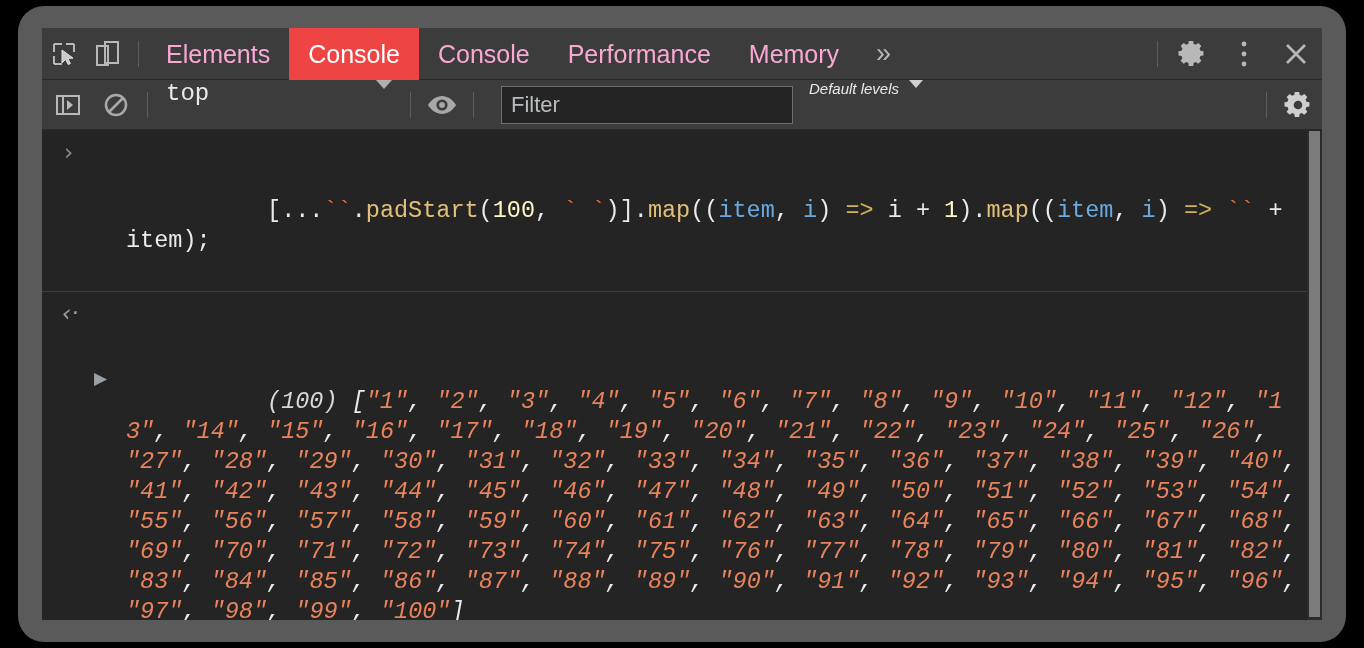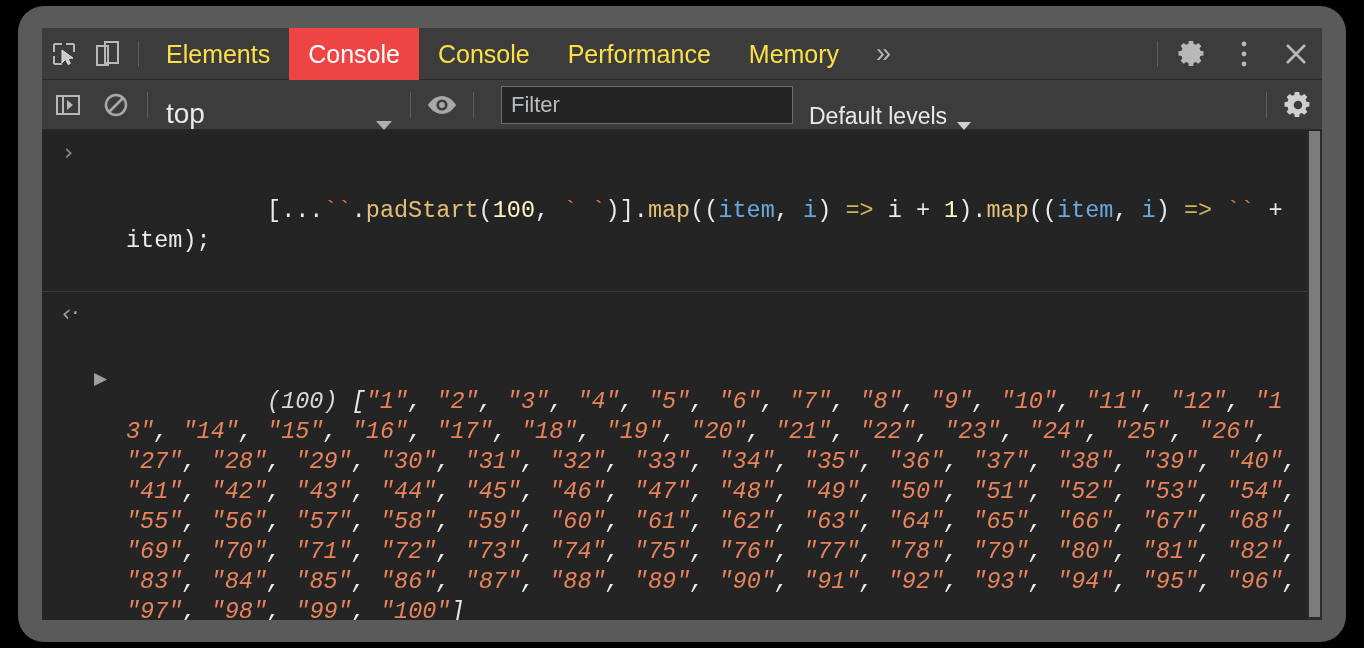--- a/index.html
+++ b/index.html
@@ -57,21 +57,21 @@
     width: 1px;
     height: 26px;
     background: #5e5e5e;
     margin: 0 8px;
     flex: 0 0 auto;
   }
   .tab {
     height: 52px;
     line-height: 52px;
     padding: 0 19px;
-    color: #fde047;
+    color: #f9a8d4;
     font-size: 25px;
     white-space: nowrap;
     flex: 0 0 auto;
   }
   .tab.active {
     background: #ef4444;
     color: #ffffff;
   }
   #tab-more {
     color: #b8b8b8;
@@ -119,26 +119,27 @@
     width: 1px;
     height: 26px;
     background: #5e5e5e;
     margin: 0 7px;
     flex: 0 0 auto;
   }
   #context-select {
     width: 248px;
     height: 50px;
     display: flex;
-    align-items: flex-end;
+    align-items: flex-start;
     color: #e8eaed;
-    font-size: 28px;
+    font-size: 24px;
     padding-left: 11px;
     box-sizing: border-box;
     flex: 0 0 auto;
+    font-family: Liberation Mono, monospace;
   }
   #context-select-label { flex: 1 1 auto; }
   .caret {
     width: 0; height: 0;
     border-left: 8px solid transparent;
     border-right: 8px solid transparent;
     border-top: 9px solid #b0b0b0;
     margin-right: 11px;
     flex: 0 0 auto;
   }
@@ -153,25 +154,26 @@
     padding: 0 9px;
     box-sizing: border-box;
     outline: none;
     flex: 0 0 auto;
     margin-left: 20px;
   }
   #filter-input::placeholder { color: #b9bcbf; opacity: 1; }
   #levels-select {
     height: 50px;
     display: flex;
-    align-items: flex-end;
+    align-items: flex-start;
     color: #e8eaed;
-    font-size: 23px;
+    font-size: 15px;
     padding: 0 10px 0 16px;
     flex: 0 0 auto;
+    font-style: italic;
   }
   #levels-caret {
     width: 0; height: 0;
     border-left: 7px solid transparent;
     border-right: 7px solid transparent;
     border-top: 8px solid #cfcfcf;
     margin-left: 10px;
     flex: 0 0 auto;
   }
   #console-toolbar-right {

